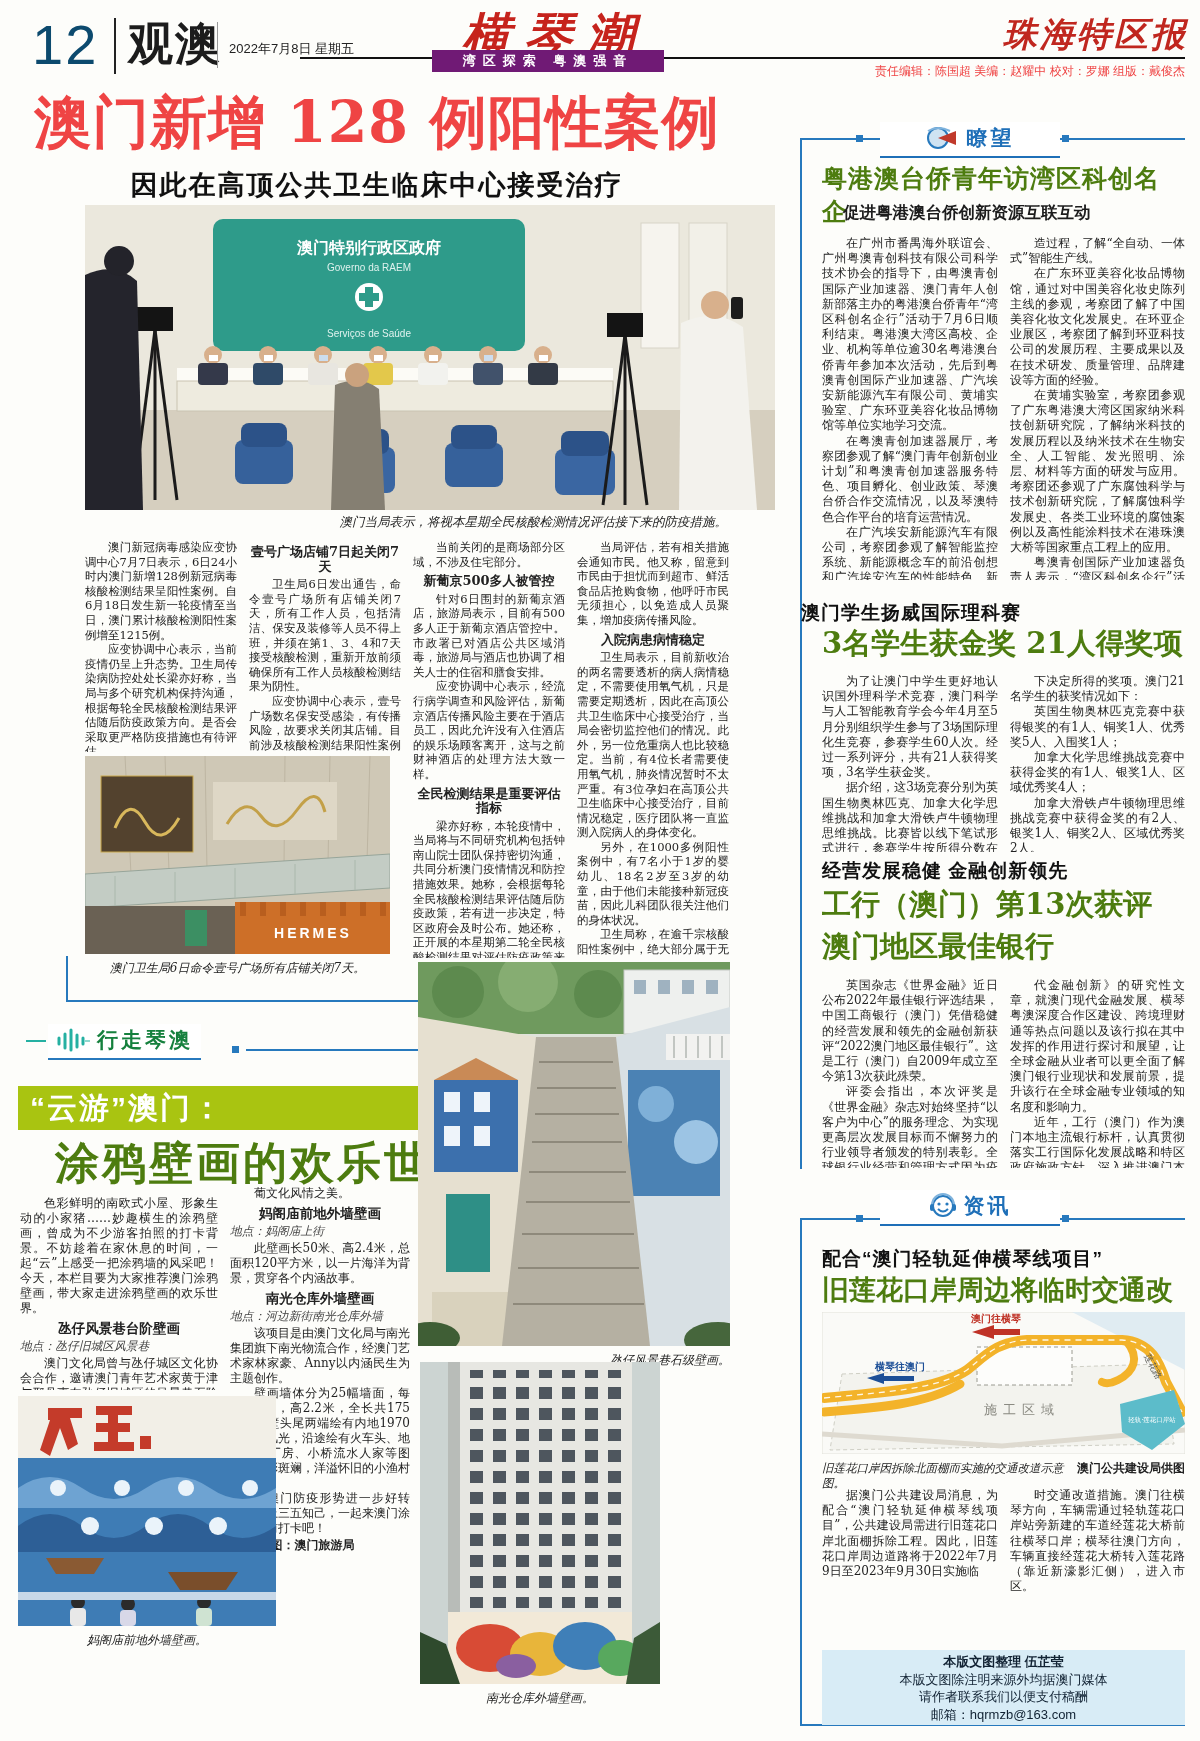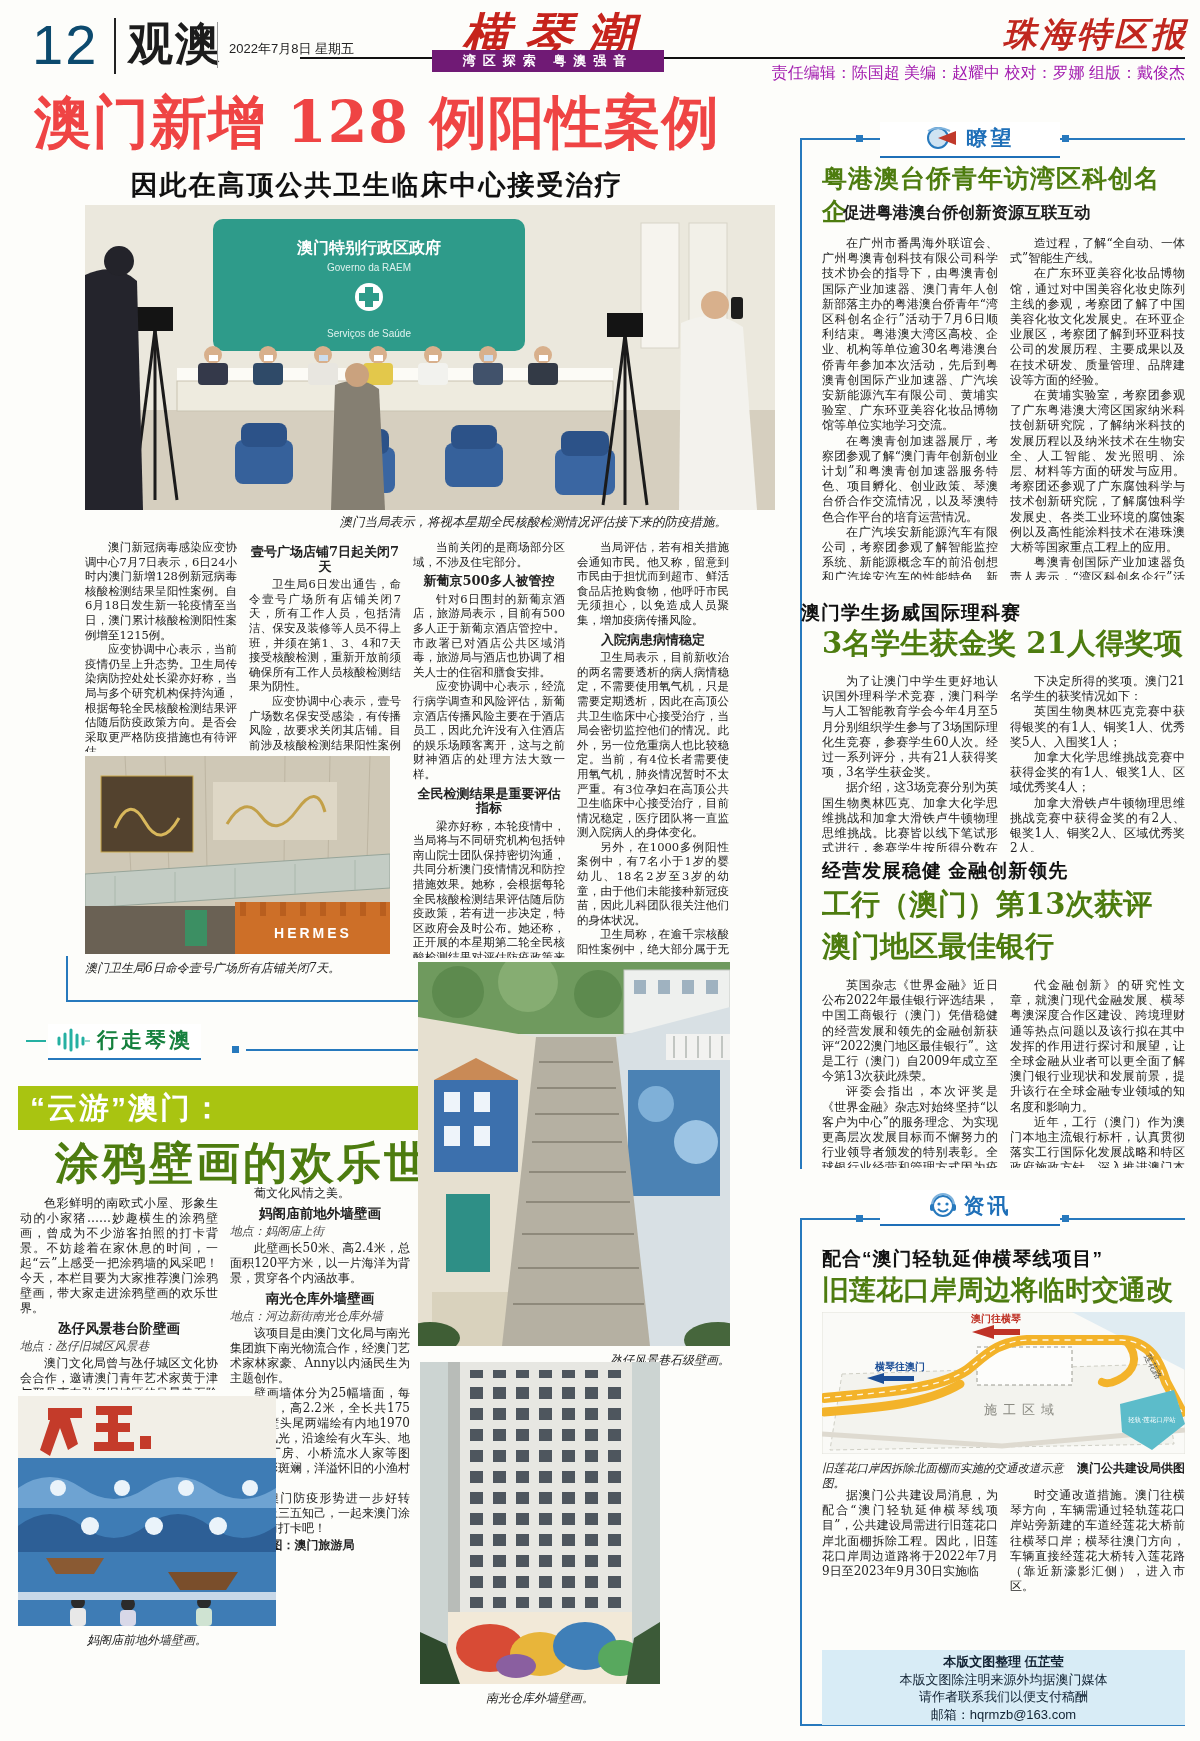--- a/index.html
+++ b/index.html
@@ -8,21 +8,21 @@
   .abs{position:absolute;}
   
   .pagenum{font-size:56px;color:#0c4a6e;font-weight:400;letter-spacing:2px;}
   .secname{font-size:45px;font-weight:700;letter-spacing:2px;}
   .dateline{font-size:13px;color:#222;}
   .masthead{font-family:"DejaVu Serif","Liberation Serif",serif;font-style:italic;font-weight:700;
             font-size:48px;color:#c6231c;letter-spacing:14px;}
   .slogan-bar{background:#701a75;color:#fff;font-size:13px;letter-spacing:7px;text-align:center;line-height:22px;font-weight:700;}
   .papername{font-family:"DejaVu Serif","Liberation Serif",serif;font-style:italic;font-weight:700;
              font-size:34px;color:#c0271f;letter-spacing:3px;}
-  .editors{font-size:16px;color:#a21caf;}
+  .editors{font-size:12px;color:#ef4444;}
   .hrule{background:#111;height:2px;}
   
   .h1-main{font-family:"DejaVu Serif","Liberation Serif",serif;font-weight:900;font-size:57px;
            letter-spacing:1px;text-align:center;color:#ef4444;line-height:1.05;}
   .h2-main{font-size:27px;font-weight:700;text-align:center;color:#111;letter-spacing:2px;}
   .serifhead{font-family:"DejaVu Serif","Liberation Serif",serif;font-weight:900;color:#4d7c0f;}
   .kicker{font-size:19px;font-weight:700;color:#111;letter-spacing:1px;}
   
   .col{position:absolute;overflow:hidden;font-size:11.5px;line-height:14.6px;color:#222;text-align:justify;
        font-family:"DejaVu Serif","Liberation Serif",serif;}
@@ -205,21 +205,21 @@
         <line x1="198" y1="146" x2="198" y2="160"></line>
         <line x1="218" y1="146" x2="218" y2="160"></line>
         <line x1="238" y1="146" x2="238" y2="160"></line>
         <line x1="258" y1="146" x2="258" y2="160"></line>
         <line x1="278" y1="146" x2="278" y2="160"></line>
         <line x1="298" y1="146" x2="298" y2="160"></line>
       </g>
     <text x="228" y="182" text-anchor="middle" fill="#ffffff" font-size="14" font-weight="bold" letter-spacing="3">HERMES</text>
     <rect x="100" y="154" width="22" height="36" fill="#3c8f63"></rect>
   </svg>
-  <div class="cap" style="left:85px;top:960px;width:305px;text-align:left;font-size:12px;">澳门卫生局6日命令壹号广场所有店铺关闭7天。</div>
+  <div class="cap" style="left:85px;top:960px;width:305px;text-align:center;font-size:12px;">澳门卫生局6日命令壹号广场所有店铺关闭7天。</div>
 
   <div class="abs bline" style="left:66px;top:956px;width:2px;height:46px;"></div>
   <div class="abs bline" style="left:66px;top:1000px;width:664px;height:2px;"></div>
 
   <div class="abs" style="left:26px;top:1040px;width:20px;height:2px;background:#25b0a2;"></div>
   <div class="abs badge" style="left:48px;top:1024px;border-color:#2779bd;">
     <svg width="34" height="24" viewBox="0 0 34 24">
       <g stroke="#25b0a2" stroke-width="3" stroke-linecap="round">
         <line x1="3" y1="10" x2="3" y2="16"></line>
           <line x1="9" y1="6" x2="9" y2="20"></line>

